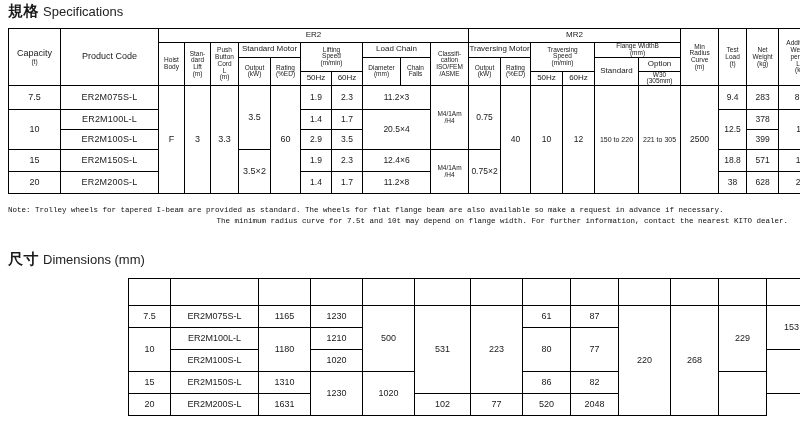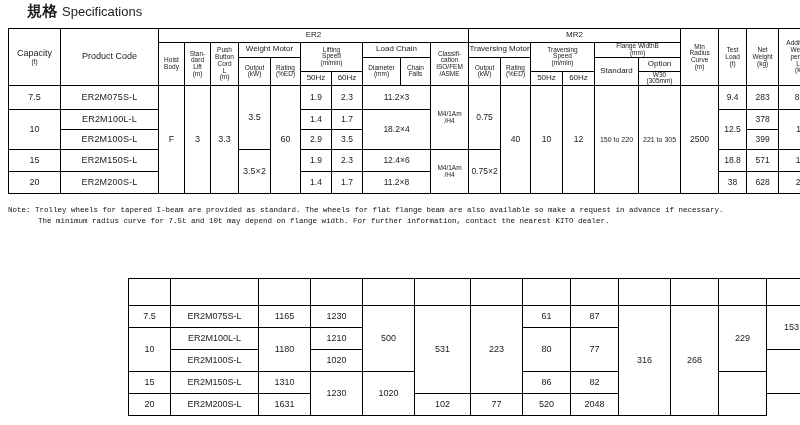--- a/index.html
+++ b/index.html
@@ -17,21 +17,20 @@
   }
   .page {
     position: relative;
     width: 800px;
     height: 425px;
   }
   
   .sec-heading {
     position: absolute;
     white-space: nowrap;
-    margin-left: 19px;
   }
   .sec-heading .cn {
     font-size: 15px;
     font-weight: bold;
     letter-spacing: 0.5px;
   }
   .sec-heading .en {
     font-size: 13px;
     font-weight: normal;
     color: #222;
@@ -74,21 +73,21 @@
   #note {
     position: absolute;
     left: 8px;
     top: 205px;
     width: 780px;
     font-size: 7.5px;
     line-height: 1.5;
     color: #111;
     font-family: Liberation Mono, monospace;
   }
-  #note .l2 { padding-left: 30px; display: block; }
+  #note .l2 { padding-left: 30px; display: block; text-align: right; }
 
   
   #dim-table {
     left: 128px;
     top: 278px;
     width: 664px;
   }
   #dim-table td { height: 21px; font-size: 9px; }
   #dim-table tr.head td { height: 26px; }
   #dim-table .code { font-size: 9px; }
@@ -173,21 +172,21 @@
             <span class="sub">Lift</span>
             <span class="sub">(m)</span>
         </td>
         <td rowspan="3">
           <span class="sub">Push</span>
             <span class="sub">Button</span>
             <span class="sub">Cord</span>
             <span class="sub">L</span>
             <span class="sub">(m)</span>
         </td>
-        <td colspan="2">Weight Motor</td>
+        <td colspan="2">Standard Motor</td>
         <td colspan="2" rowspan="2">
           <span class="sub">Lifting</span>
             <span class="sub">Speed</span>
             <span class="sub">(m/min)</span>
         </td>
         <td colspan="2">Load Chain</td>
         <td rowspan="3">
           <span class="sub">Classifi-</span>
             <span class="sub">cation</span>
             <span class="sub">ISO/FEM</span>
@@ -270,21 +269,21 @@
         <td class="med">9.4</td>
         <td class="med">283</td>
         <td class="med">8.4</td>
       </tr>
 
       <tr style="height:20px">
         <td rowspan="2" class="rowlabel">10</td>
         <td class="code">ER2M100L-L</td>
         <td class="med">1.4</td>
         <td class="med">1.7</td>
-        <td colspan="2" rowspan="2" class="med">18.2×4</td>
+        <td colspan="2" rowspan="2" class="med">20.5×4</td>
         <td rowspan="2" class="med">12.5</td>
         <td class="med">378</td>
         <td rowspan="2" class="med">11</td>
       </tr>
 
       <tr style="height:20px">
         <td class="code">ER2M100S-L</td>
         <td class="med">2.9</td>
         <td class="med">3.5</td>
         <td class="med">399</td>
@@ -318,20 +317,23 @@
         <td class="med">22</td>
       </tr>
     </tbody>
   </table>
 
   <div id="note">
     <span>Note: Trolley wheels for tapered I-beam are provided as standard. The wheels for flat flange beam are also available so make a request in advance if necessary.</span>
     <span class="l2">The minimum radius curve for 7.5t and 10t may depend on flange width. For further information, contact the nearest KITO dealer.</span>
   </div>
 
+  <div class="sec-heading" id="dim-heading">
+    <span class="cn">尺寸</span><span class="en">Dimensions (mm)</span>
+  </div>
 
   <table class="gridtbl" id="dim-table">
     <colgroup>
       <col style="width:42px">
       <col style="width:88px">
       <col style="width:52px">
       <col style="width:52px">
       <col style="width:52px">
       <col style="width:56px">
       <col style="width:52px">
@@ -365,21 +367,21 @@
       <tr>
         <td>7.5</td>
         <td class="code">ER2M075S-L</td>
         <td>1165</td>
         <td>1230</td>
         <td rowspan="3">500</td>
         <td rowspan="4">531</td>
         <td rowspan="4">223</td>
         <td>61</td>
         <td>87</td>
-        <td rowspan="5">316</td>
+        <td rowspan="5">220</td>
         <td rowspan="5">268</td>
         <td rowspan="3">229</td>
         <td rowspan="2">153</td>
 
       </tr>
 
       <tr>
         <td rowspan="2">10</td>
         <td class="code">ER2M100L-L</td>
         <td rowspan="2">1180</td>

